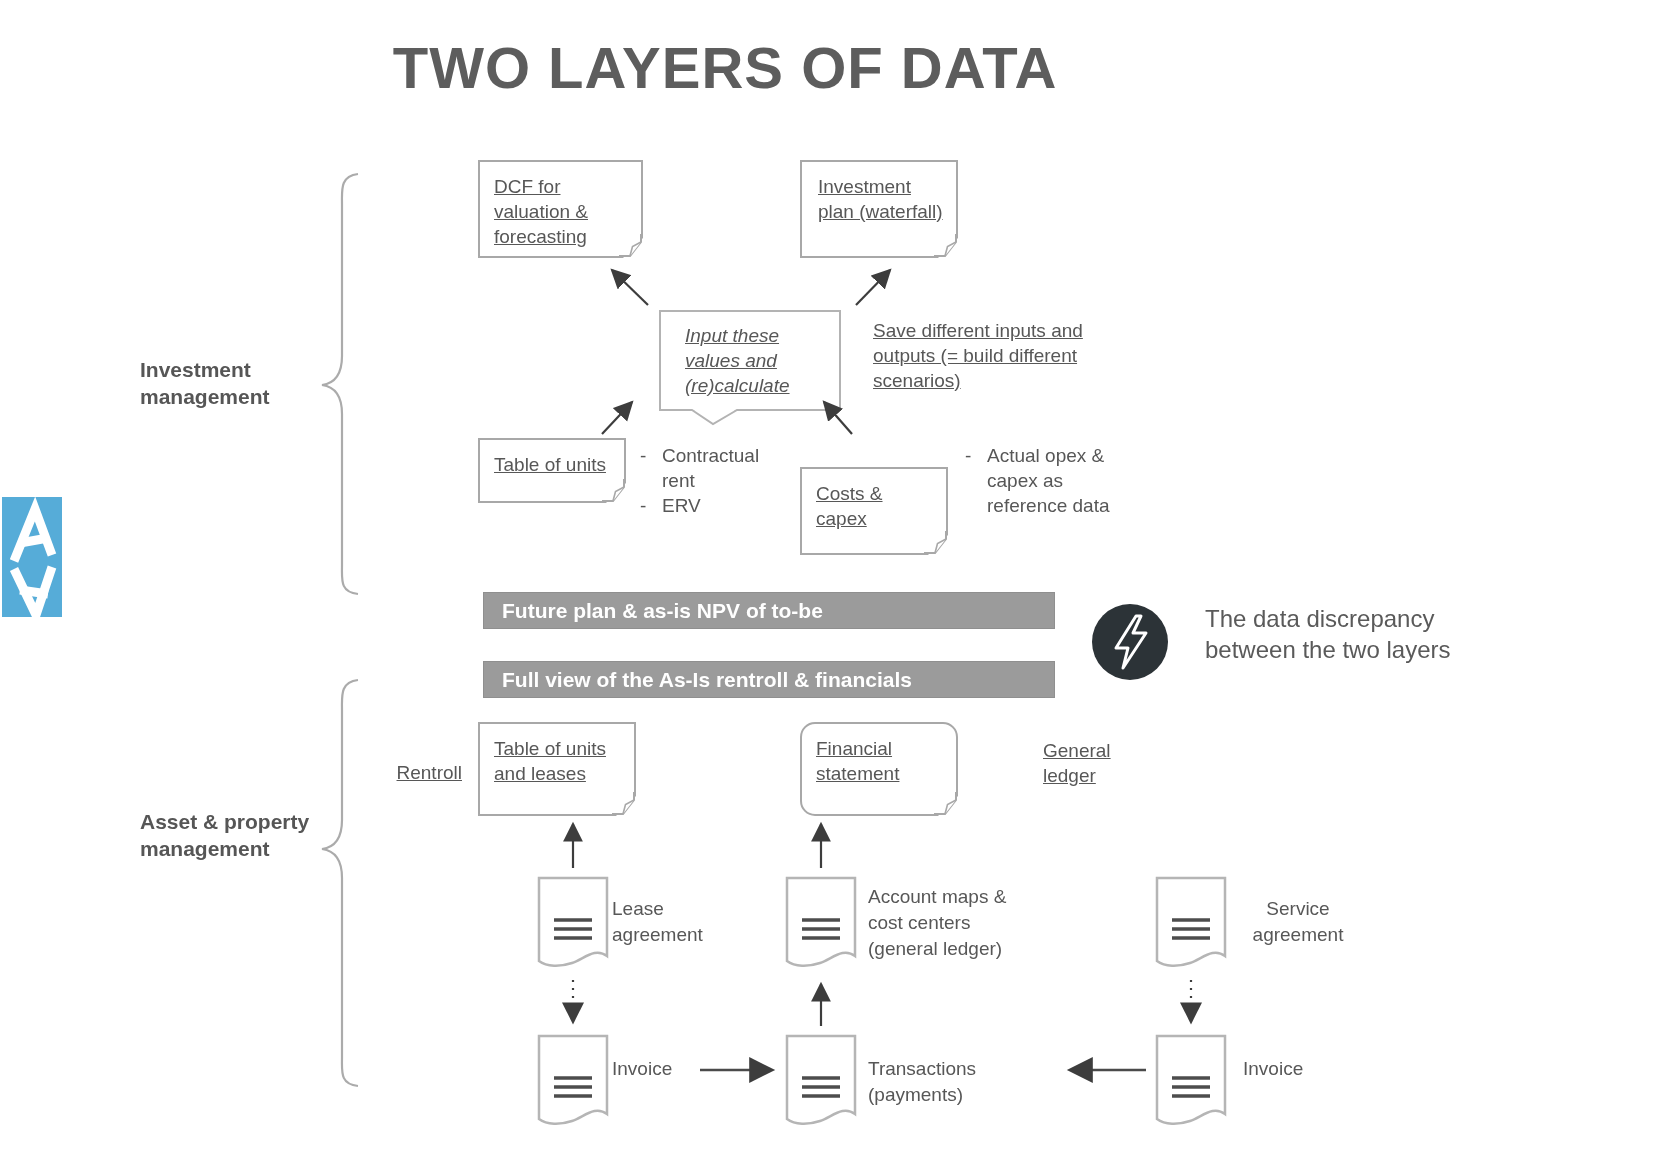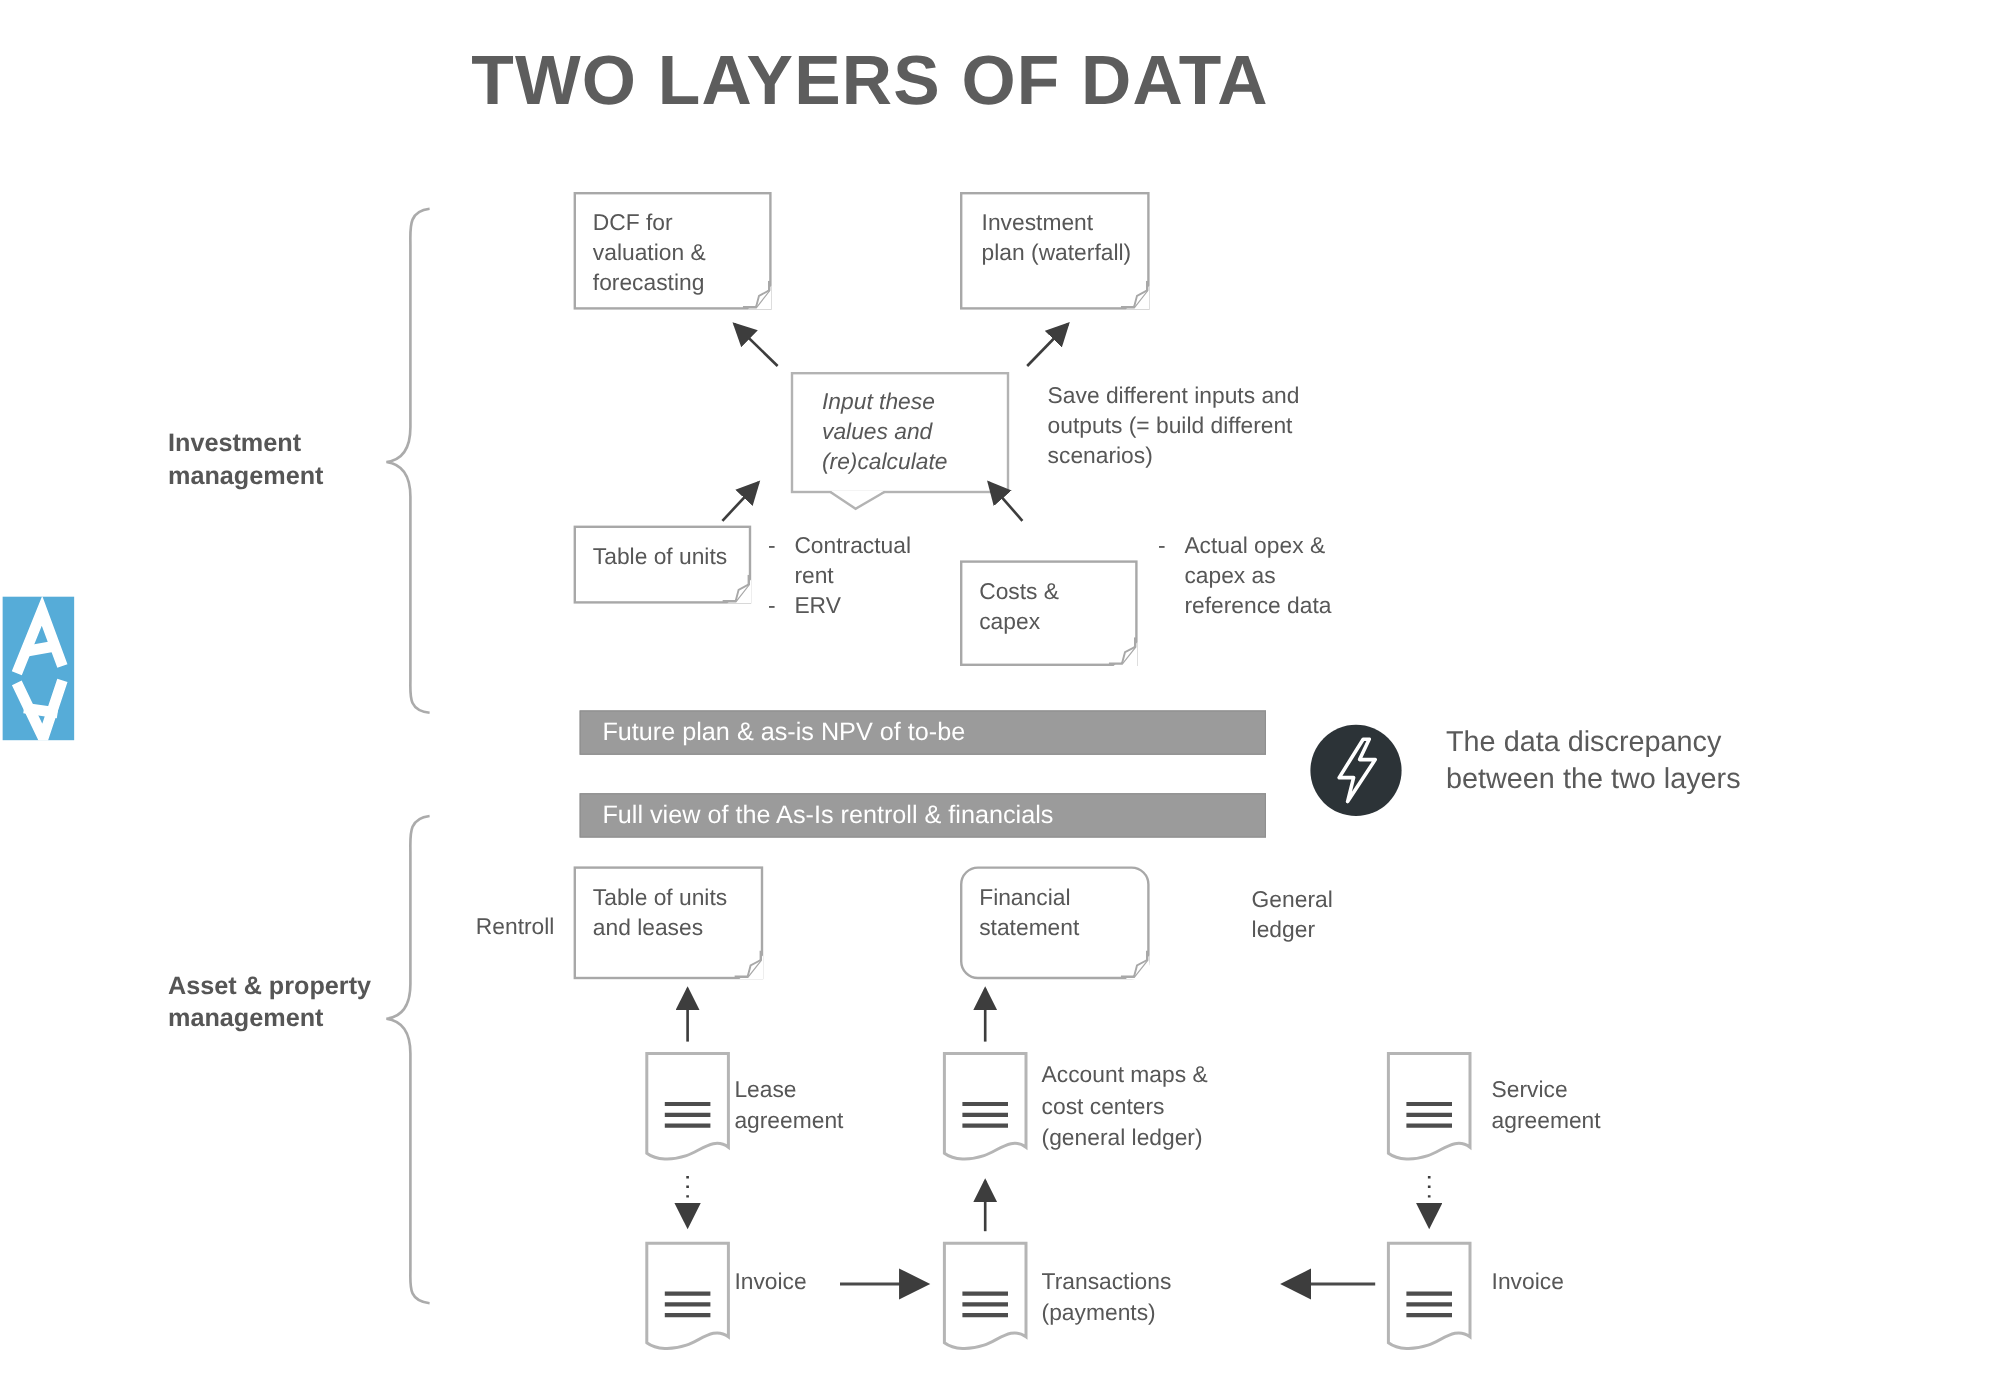--- a/index.html
+++ b/index.html
@@ -1,37 +1,37 @@
 <!DOCTYPE html>
 <html><head>
 <meta charset="utf-8">
 <style>
   html,body{margin:0;padding:0;background:#fff;}
   #page{position:relative;width:1668px;height:1152px;background:#fff;overflow:hidden;
         font-family:"Liberation Sans","DejaVu Sans",sans-serif;color:#575757;}
 
   .abs{position:absolute;}
-  .txt{font-size:19px;line-height:25px;color:#575757;}
+  .txt{font-size:19px;line-height:25px;color:#575757;text-decoration:underline;}
 
   #title{left:0;top:34px;width:1450px;text-align:center;
          font-size:58px;font-weight:700;color:#5d5d5d;letter-spacing:1px;}
 
   
   .note{position:absolute;background:#fff;border:2px solid #a8a8a8;
         padding:12px 12px 10px 14px;box-sizing:border-box;}
   .note .fold{position:absolute;right:-2px;bottom:-2px;width:24px;height:24px;}
 
   
   #callout{left:659px;top:310px;width:182px;height:101px;background:#fff;
            border:2px solid #b3b3b3;box-sizing:border-box;padding:11px 0 0 24px;}
   #callout .txt{font-style:italic;}
 
   
   .bar{position:absolute;left:483px;width:572px;height:37px;background:#9b9b9b;
-       border:1px solid #8f8f8f;box-sizing:border-box;color:#fff;font-weight:400;
+       border:1px solid #8f8f8f;box-sizing:border-box;color:#fff;font-weight:700;
        font-size:21px;line-height:35px;padding-left:18px;}
 
   .sidelabel{font-weight:700;font-size:21px;line-height:27px;color:#565656;}
 
   .bullets{position:absolute;}
   .bullet-row{display:flex;font-size:19px;line-height:25px;color:#575757;}
   .bullet-row .dash{width:22px;flex:none;}
 
   #discrepancy{left:1205px;top:603px;width:280px;font-size:24px;line-height:31px;color:#5a5a5a;}
 
@@ -183,21 +183,21 @@
   <div class="doc" style="left:1155px;top:876px;">
     <svg width="72" height="98" viewBox="0 0 72 98">
       <path d="M2,2 H70 V80 C58,71 47,83 35,87 C23,91 10,91 2,85 Z" fill="#fff" stroke="#b5b5b5" stroke-width="2.5"></path>
       <g stroke="#4d4d4d" stroke-width="3.5">
           <line x1="17" y1="44" x2="55" y2="44"></line>
           <line x1="17" y1="53" x2="55" y2="53"></line>
           <line x1="17" y1="62" x2="55" y2="62"></line>
         </g>
     </svg>
   </div>
-  <div class="doclabel" style="left:1243px;top:896px;width:110px;">Service agreement</div>
+  <div class="doclabel" style="left:1243px;top:896px;width:110px;text-align:center;">Service agreement</div>
 
   <div class="doc" style="left:537px;top:1034px;">
     <svg width="72" height="98" viewBox="0 0 72 98">
       <path d="M2,2 H70 V80 C58,71 47,83 35,87 C23,91 10,91 2,85 Z" fill="#fff" stroke="#b5b5b5" stroke-width="2.5"></path>
       <g stroke="#4d4d4d" stroke-width="3.5">
           <line x1="17" y1="44" x2="55" y2="44"></line>
           <line x1="17" y1="53" x2="55" y2="53"></line>
           <line x1="17" y1="62" x2="55" y2="62"></line>
         </g>
     </svg>

